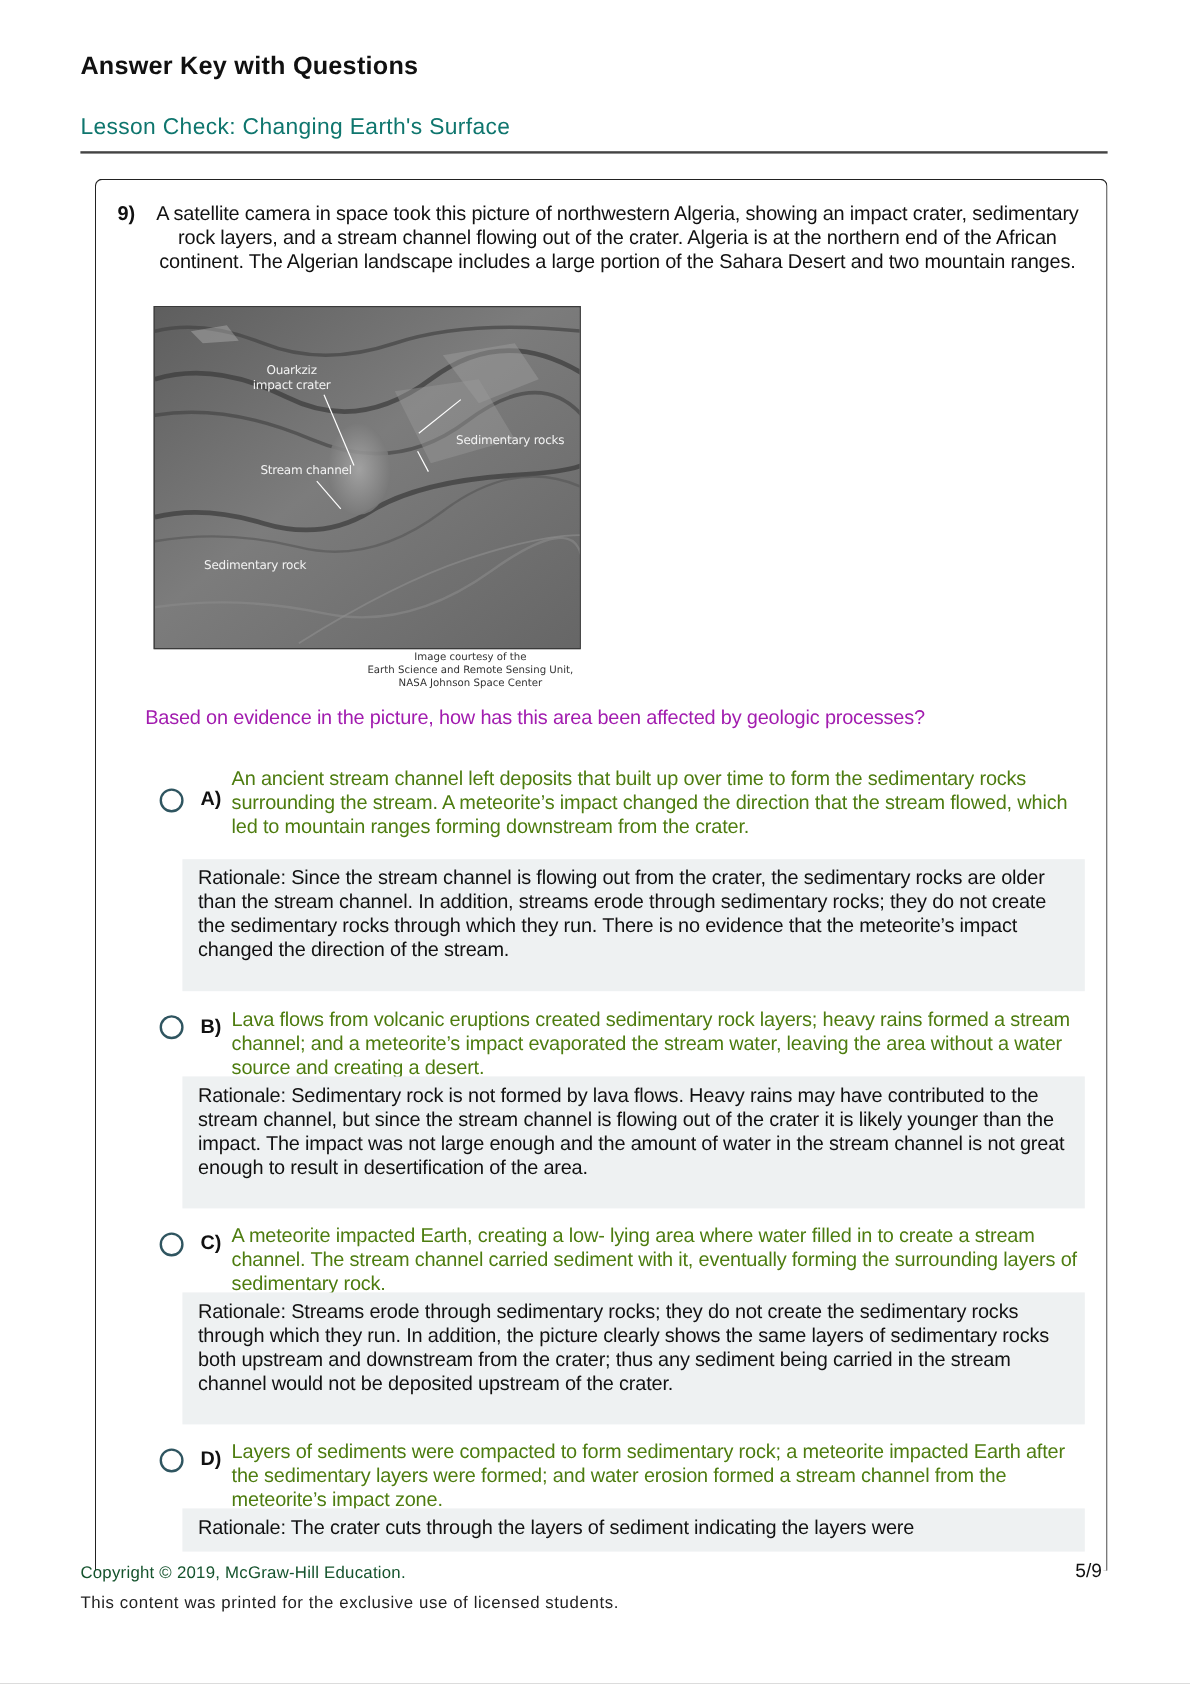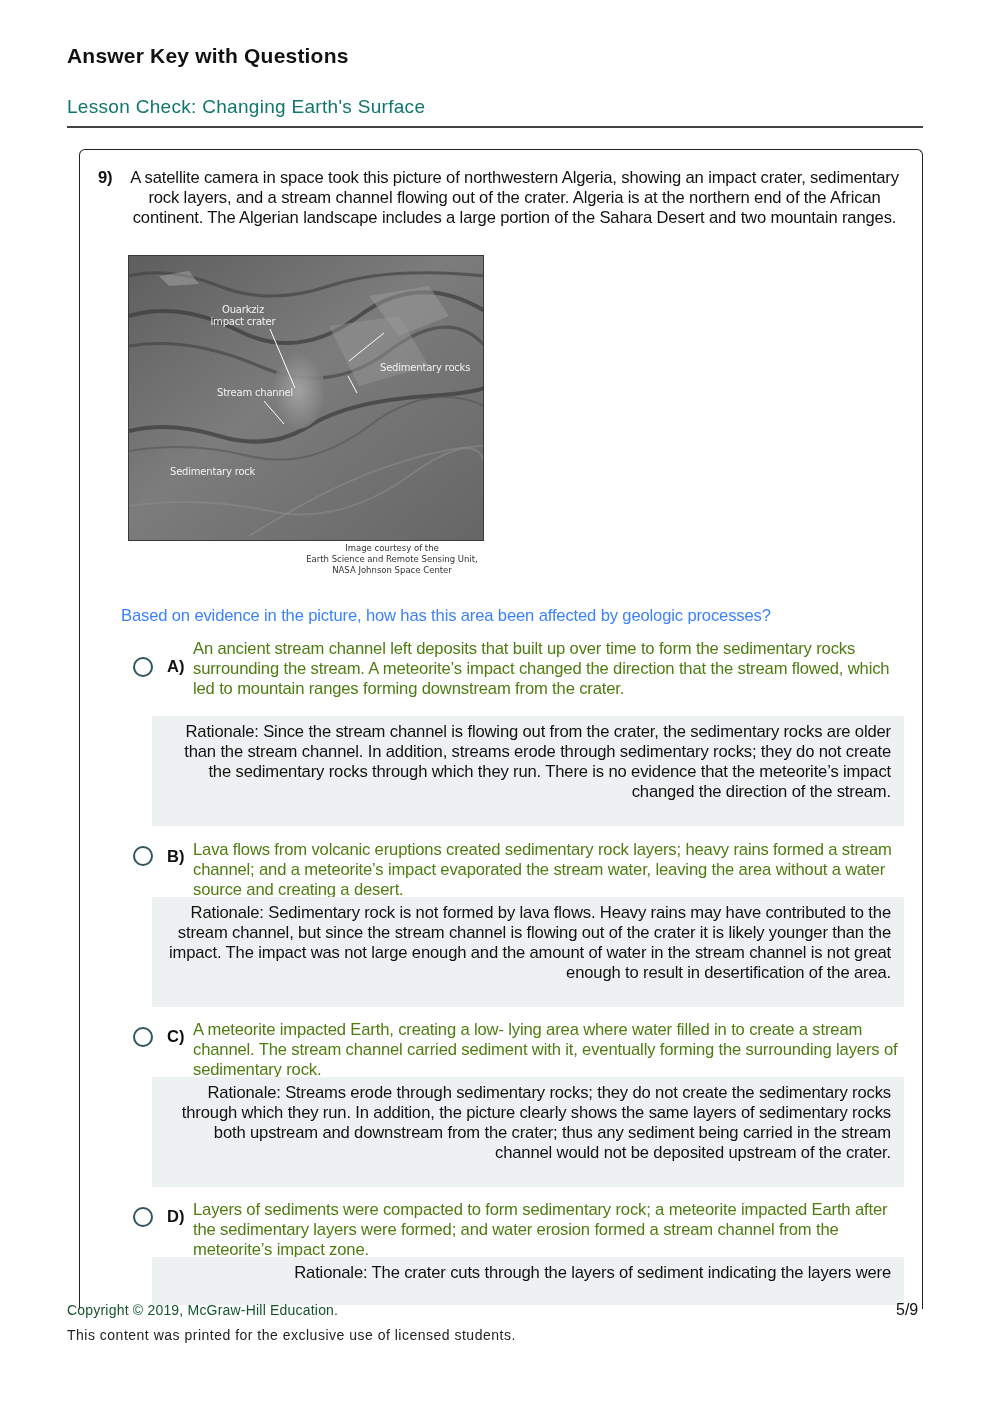--- a/index.html
+++ b/index.html
@@ -30,38 +30,38 @@
     .figure svg { position: absolute; left: 0; top: 0; }
     .fig-label { position: absolute; color: #f2f2f2; font-size: 10px; line-height: 12px; text-align: center; font-family: "DejaVu Sans", sans-serif; letter-spacing: -0.2px; }
 
     .credit {
       position: absolute; left: 300px; top: 543px; width: 184px;
       font-size: 8.5px; line-height: 11px; text-align: center; color: #333; font-family: "DejaVu Sans", sans-serif;
     }
 
     .prompt {
       position: absolute; left: 121px; top: 588px; width: 800px;
-      font-size: 16.6px; line-height: 20px; color: #3b82f6; letter-spacing: -0.15px; margin-top: 18px;
+      font-size: 16.6px; line-height: 20px; color: #a21caf; letter-spacing: -0.15px;
     }
 
     .option { position: absolute; left: 133px; width: 780px; }
     .radio {
       position: absolute; left: 0; width: 20px; height: 20px; border-radius: 50%;
       border: 2.6px solid #2f5560; background: #fff;
     }
     .opt-letter { position: absolute; left: 34px; font-weight: bold; font-size: 16.5px; color: #111; }
     .opt-text {
       position: absolute; left: 60px; width: 705px;
       font-size: 16.6px; line-height: 20px; color: #4d7c0f; letter-spacing: -0.15px; margin-top: 12px;
     }
 
     .rationale {
       position: absolute; left: 152px; width: 752px;
       background: #eef1f2; padding: 6px 13px 5px 13px;
-      font-size: 16.6px; line-height: 20px; color: #111; letter-spacing: -0.15px; text-align: right;
+      font-size: 16.6px; line-height: 20px; color: #111; letter-spacing: -0.15px;
     }
 
     .footer-copy { position: absolute; left: 67px; top: 1302px; font-size: 14px; color: #14532d; letter-spacing: 0.2px; }
     .footer-page { position: absolute; left: 896px; top: 1301px; font-size: 16px; color: #111; }
     .footer-note { position: absolute; left: 67px; top: 1327px; font-size: 14px; color: #222; letter-spacing: 0.5px; }
   </style>
 </head>
 <body>
 
 <div class="header-title">Answer Key with Questions</div>
@@ -141,17 +141,17 @@
   <span class="opt-letter" style="top:19px;">C)</span>
   <div class="opt-text" style="top:0;">A meteorite impacted Earth, creating a low- lying area where water filled in to create a stream channel. The stream channel carried sediment with it, eventually forming the surrounding layers of sedimentary rock.</div>
 </div>
 <div class="rationale" style="top:1077px; height:110px;">Rationale: Streams erode through sedimentary rocks; they do not create the sedimentary rocks through which they run. In addition, the picture clearly shows the same layers of sedimentary rocks both upstream and downstream from the crater; thus any sediment being carried in the stream channel would not be deposited upstream of the crater.</div>
 
 <div class="option" style="top:1188px;">
   <span class="radio" style="top:19px;"></span>
   <span class="opt-letter" style="top:19px;">D)</span>
   <div class="opt-text" style="top:0;">Layers of sediments were compacted to form sedimentary rock; a meteorite impacted Earth after the sedimentary layers were formed; and water erosion formed a stream channel from the meteorite’s impact zone.</div>
 </div>
-<div class="rationale" style="top:1257px; height:48px; overflow:hidden;">Rationale: The crater cuts through the layers of sediment indicating the layers were</div>
+<div class="rationale" style="top:1257px; height:36px; overflow:hidden;">Rationale: The crater cuts through the layers of sediment indicating the layers were</div>
 
 <div class="footer-copy">Copyright © 2019, McGraw-Hill Education.</div>
 <div class="footer-page">5/9</div>
 <div class="footer-note">This content was printed for the exclusive use of licensed students.</div>
 
 </body></html>

